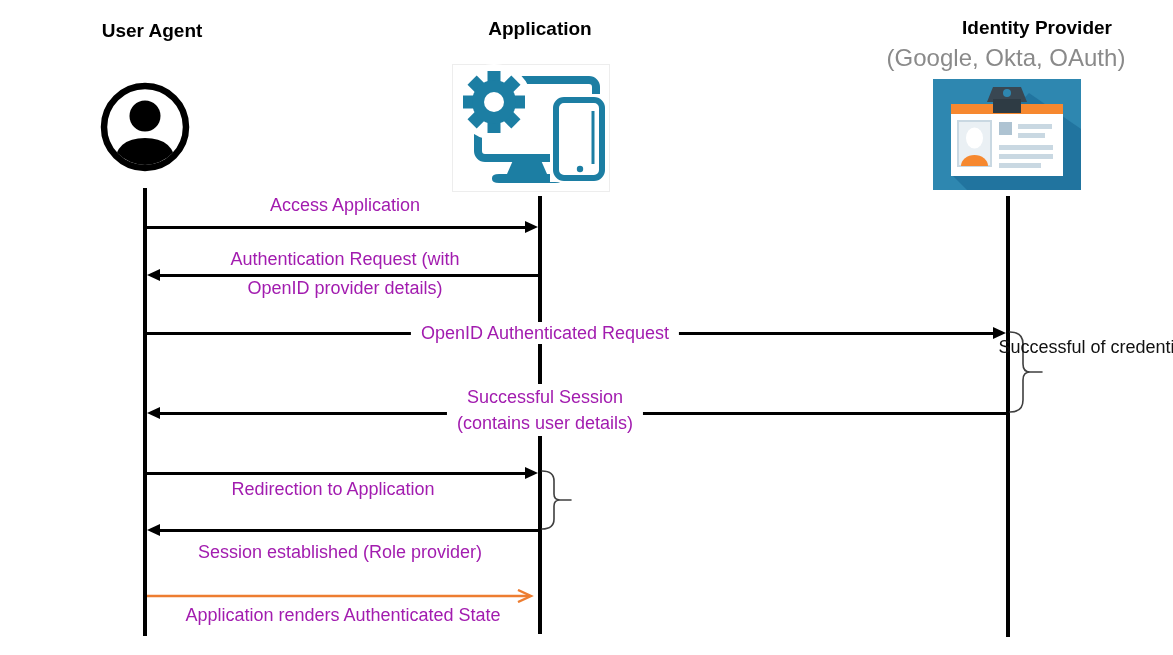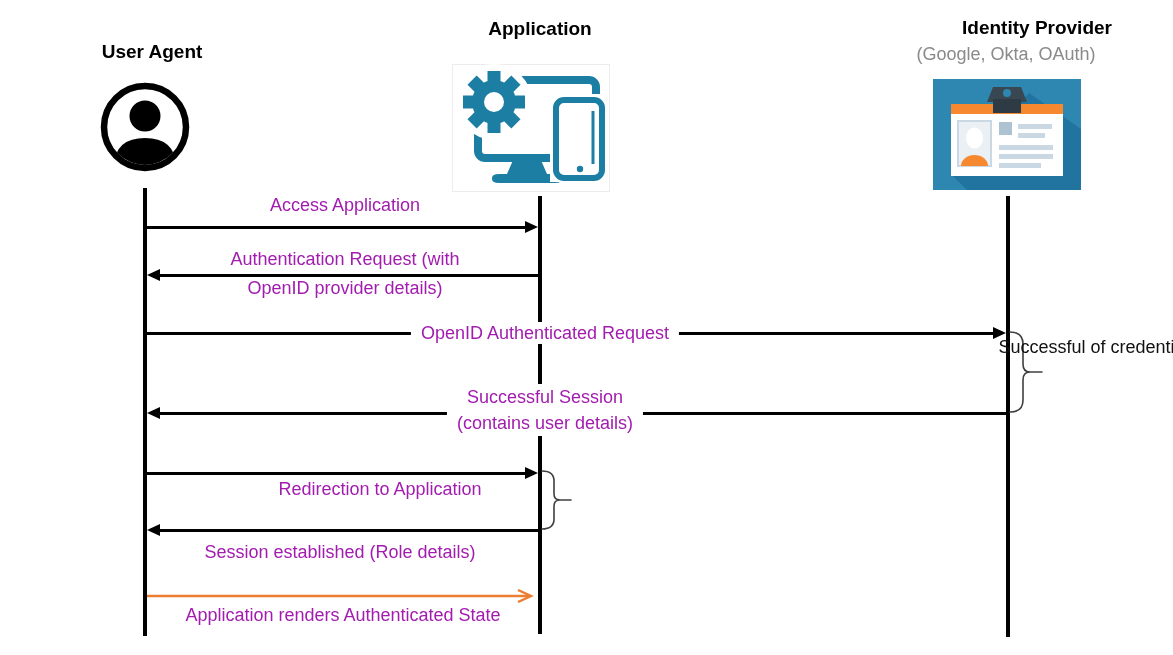--- a/index.html
+++ b/index.html
@@ -11,21 +11,21 @@
     --sub-gray:#8A8A8A;
     --ink:#000000;
   }
   html,body{margin:0;padding:0;background:#fff;}
   .stage{
     position:relative;width:1173px;height:655px;background:#ffffff;overflow:hidden;
     font-family:"Liberation Sans",sans-serif;color:#111;
   }
   .abs{position:absolute;}
   .actor-title{font-size:19px;font-weight:bold;color:#000;white-space:nowrap;transform:translateX(-50%);z-index:3;}
-  .actor-sub{font-size:18px;color:var(--sub-gray);white-space:nowrap;transform:translateX(-50%);z-index:3;}
+  .actor-sub{font-size:24px;color:var(--sub-gray);white-space:nowrap;transform:translateX(-50%);z-index:3;}
   .lifeline{width:4px;background:#000;z-index:1;}
   .arrow{height:12px;z-index:2;}
   .shaft{position:absolute;top:4.5px;height:3px;background:#000;}
   .arrow.r .shaft{left:0;right:9px;}
   .arrow.l .shaft{left:9px;right:0;}
   .head{position:absolute;top:0;width:0;height:0;border-top:6px solid transparent;border-bottom:6px solid transparent;}
   .arrow.r .head{right:0;border-left:13px solid #000;}
   .arrow.l .head{left:0;border-right:13px solid #000;}
   .msg{font-size:18px;line-height:22px;text-align:center;white-space:nowrap;transform:translateX(-50%);z-index:3;color:#a21caf;}
   .msg.two{line-height:26px;}
@@ -37,21 +37,21 @@
   svg{display:block;}
   .teal-f{fill:var(--teal);}
   .teal-s{stroke:var(--teal);fill:none;}
   .orange-arrow path{stroke:var(--orange);fill:none;stroke-width:2.4;}
 </style>
 </head>
 <body>
 
 <div class="stage">
 
-  <div class="abs actor-title" style="left:152px;top:41px;">User Agent</div>
+  <div class="abs actor-title" style="left:152px;top:20px;">User Agent</div>
   <div class="abs actor-title" style="left:540px;top:18px;">Application</div>
   <div class="abs actor-title" style="left:1006px;top:17px;margin-left:31px;">Identity Provider</div>
   <div class="abs actor-sub" style="left:1006px;top:44px;">(Google, Okta, OAuth)</div>
 
   <svg class="abs" style="left:100px;top:82px;" width="90" height="90" viewBox="0 0 90 90">
     <defs>
         <clipPath id="uaclip">
           <circle cx="45" cy="45" r="38"></circle>
         </clipPath>
       </defs>
@@ -174,23 +174,23 @@
   <div class="abs msg" style="left:345px;top:248px;">Authentication Request (with</div>
   <div class="abs msg" style="left:345px;top:277px;">OpenID provider details)</div>
 
   <div class="abs msg onlineband" style="left:545px;top:322px;">OpenID Authenticated Request</div>
 
   <div class="abs msg two onlineband" style="left:545px;top:384px;">
     <span class="ln">Successful Session</span>
     <span class="ln">(contains user details)</span>
   </div>
 
-  <div class="abs msg" style="left:333px;top:478px;margin-left:47px;">Redirection to Application</div>
-
-  <div class="abs msg" style="left:340px;top:541px;">Session established (Role details)</div>
+  <div class="abs msg" style="left:333px;top:478px;">Redirection to Application</div>
+
+  <div class="abs msg" style="left:340px;top:541px;">Session established (Role provider)</div>
 
   <div class="abs msg" style="left:343px;top:604px;text-align:center;">Application renders Authenticated State</div>
 
   <svg class="abs brace" style="left:1008px;top:330px;" width="38" height="88" viewBox="0 0 38 88">
     <path d="M2 2 Q15 2 15 14 L15 34 Q15 42 22 42 H34 M22 42 Q15 42 15 50 L15 70 Q15 82 2 82"></path>
   </svg>
   <div class="abs note" style="left:1098px;top:334px;">
     <span class="ln">Successful</span>
     <span class="ln">of</span>
     <span class="ln">credentials</span>

